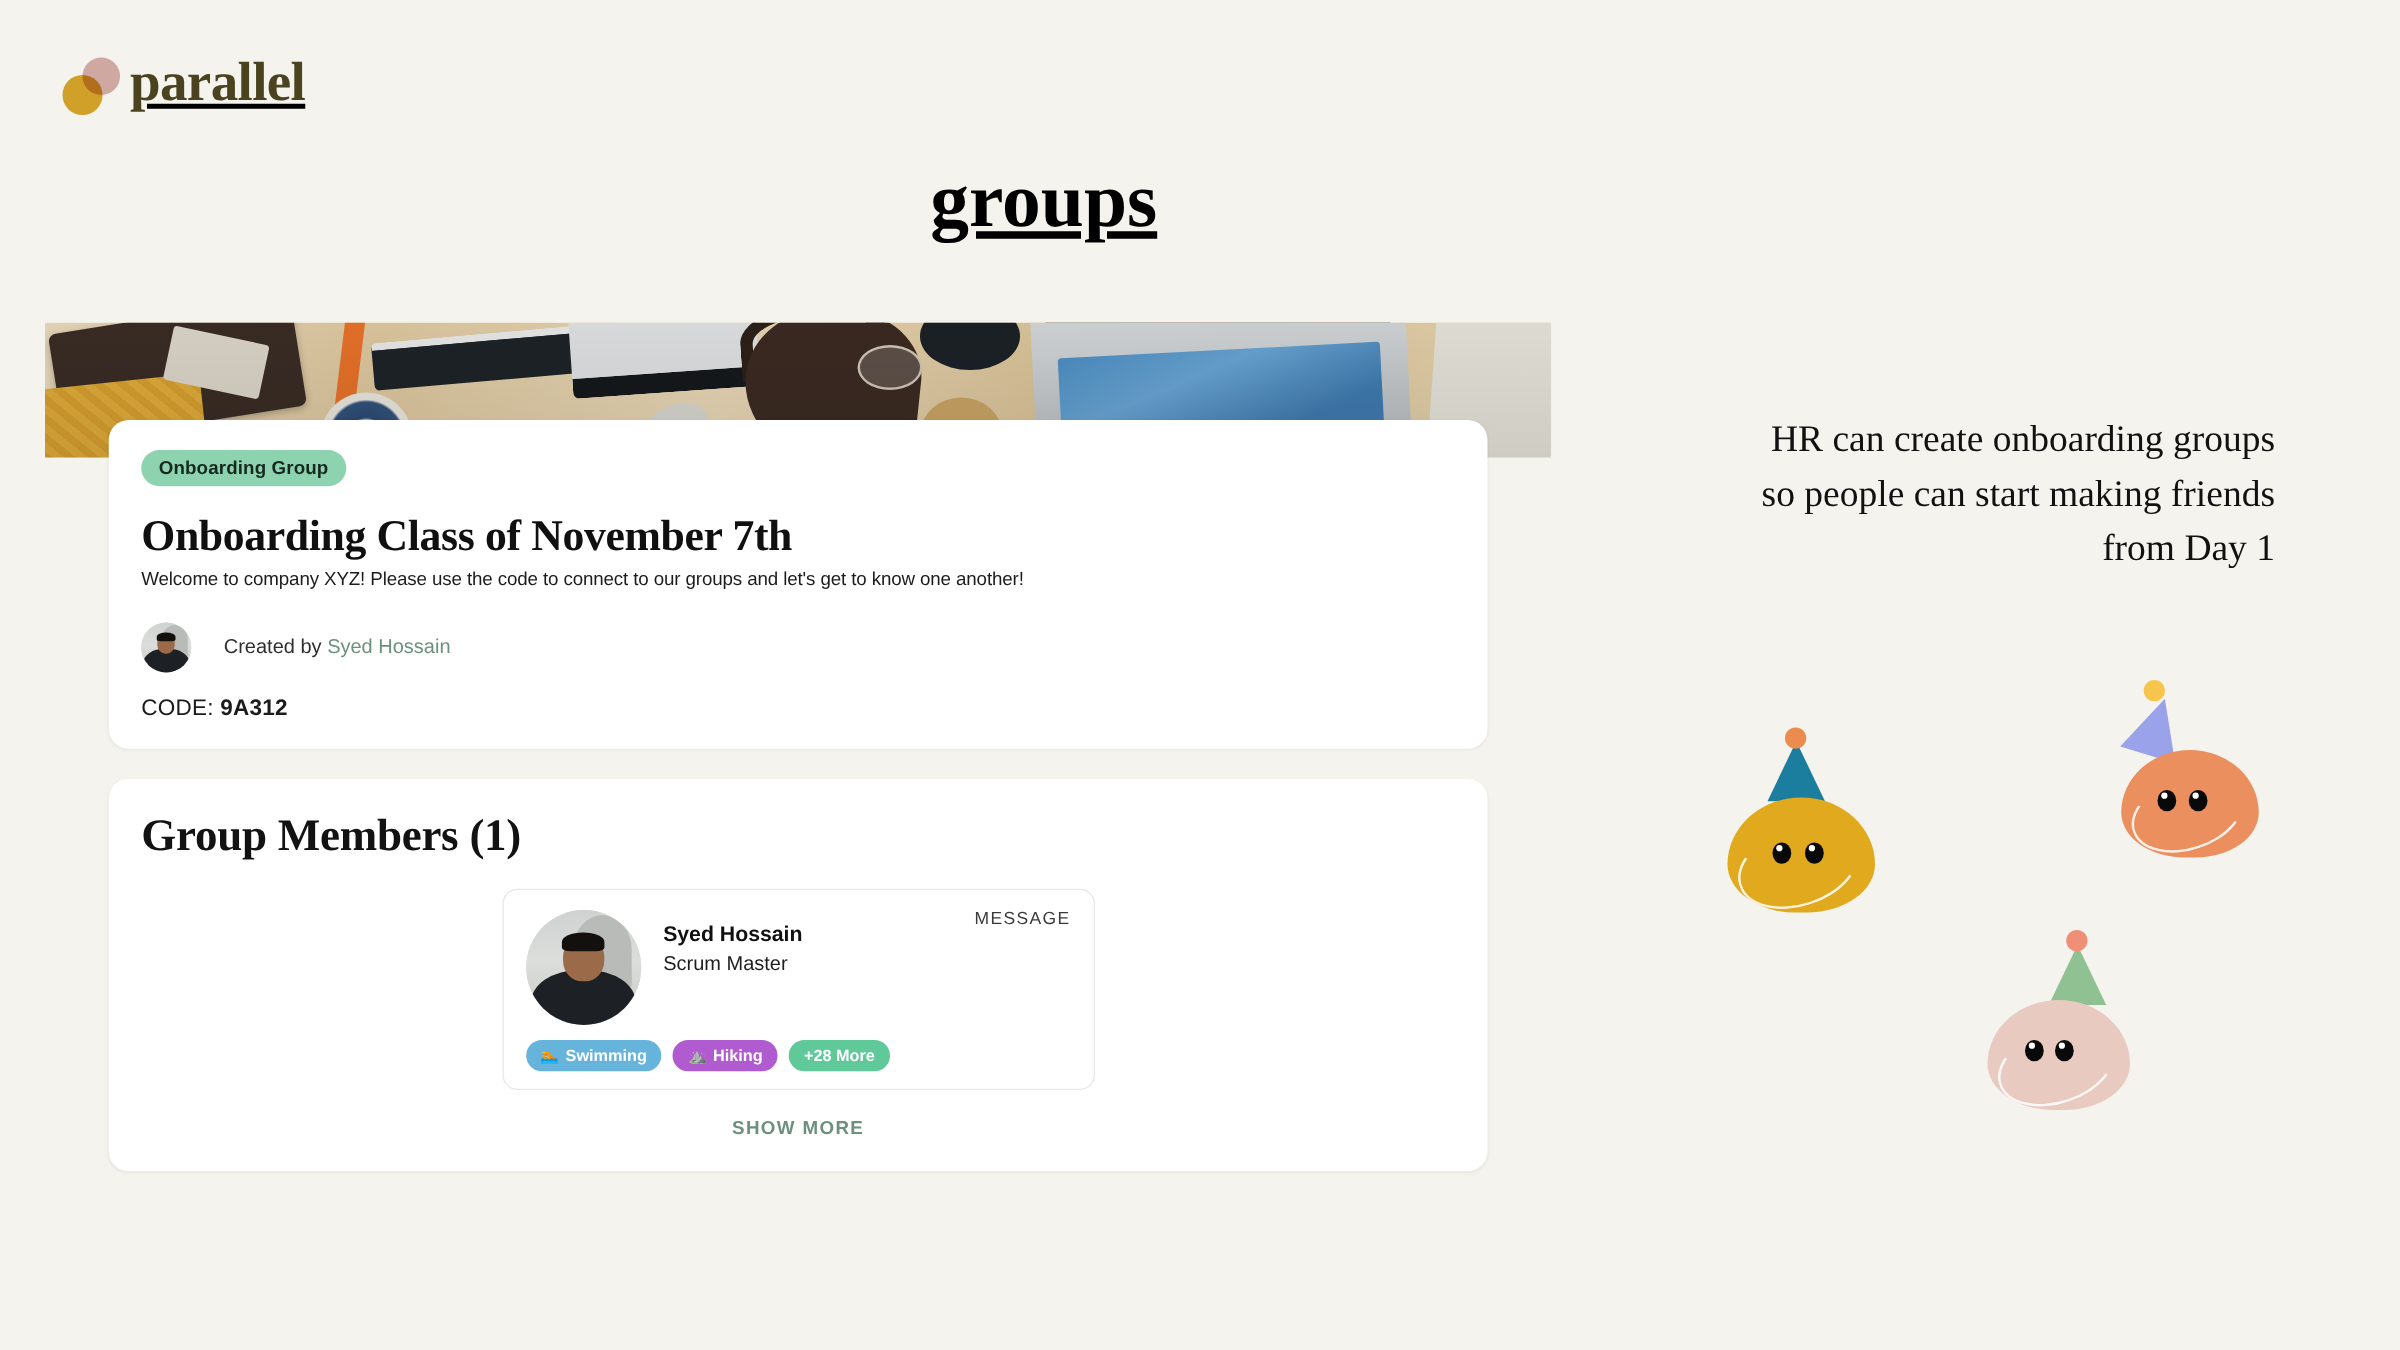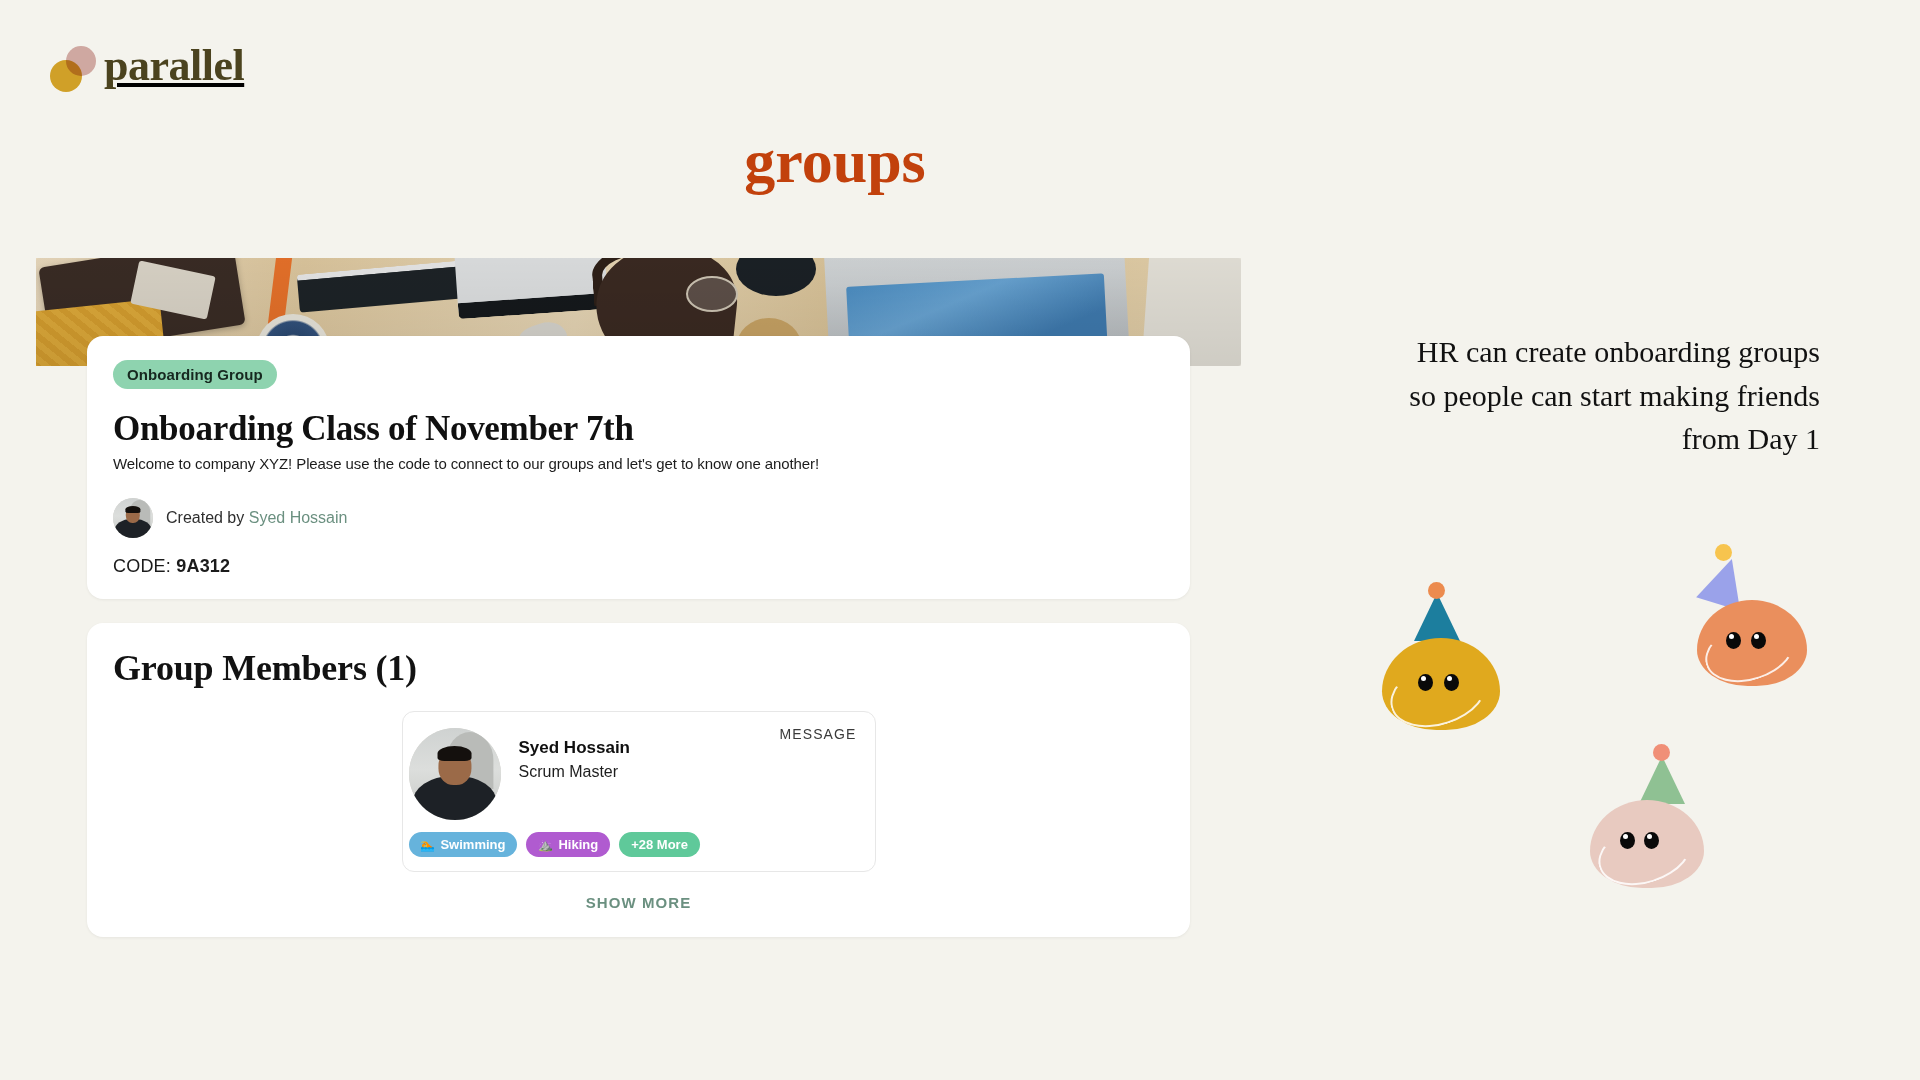--- a/index.html
+++ b/index.html
@@ -154,21 +154,21 @@
   .group-desc {
     font-size: 15px;
     color: #1c1c1c;
     margin-top: 6px;
     letter-spacing: -0.1px;
   }
 
   .creator-row {
     display: flex;
     align-items: center;
-    gap: 13px;
+    gap: 26px;
     margin-top: 26px;
   }
   .avatar {
     border-radius: 50%;
     overflow: hidden;
     flex: 0 0 auto;
     position: relative;
     background: #d7d4cd;
   }
   .avatar-sm { width: 40px; height: 40px; }
@@ -240,21 +240,21 @@
 
   .member-list {
     margin-top: 22px;
     display: flex;
     justify-content: center;
   }
   .member-card {
     width: 474px;
     border: 1px solid #e7e7e7;
     border-radius: 12px;
-    padding: 16px 6px 14px;
+    padding: 16px 18px 14px;
     position: relative;
     background: #fff;
   }
   .member-top { display: flex; gap: 18px; align-items: flex-start; }
   .member-meta { padding-top: 10px; }
   .member-name { font-size: 17px; font-weight: bold; color: #101010; }
   .member-role { font-size: 16px; color: #1e1e1e; margin-top: 5px; }
   .message-link {
     position: absolute;
     right: 18px;
@@ -375,21 +375,21 @@
 
 <div class="logo">
   <div class="logo-mark">
     <div class="logo-circle-gold"></div>
     <div class="logo-circle-rose"></div>
   </div>
   <div class="logo-text">parallel</div>
 </div>
 
 <div class="page-heading">
-  <span class="title" style="color: #c2410c;">groups</span>
+  <span class="title" style="color: #000000; text-decoration: underline;">groups</span>
 </div>
 
 <div class="app-window">
 
   <div class="banner">
     <div class="banner-obj b-wallet"></div>
     <div class="banner-obj b-fabric"></div>
     <div class="banner-obj b-paper"></div>
     <div class="banner-obj b-pen"></div>
     <div class="banner-obj b-kbd1"></div>

